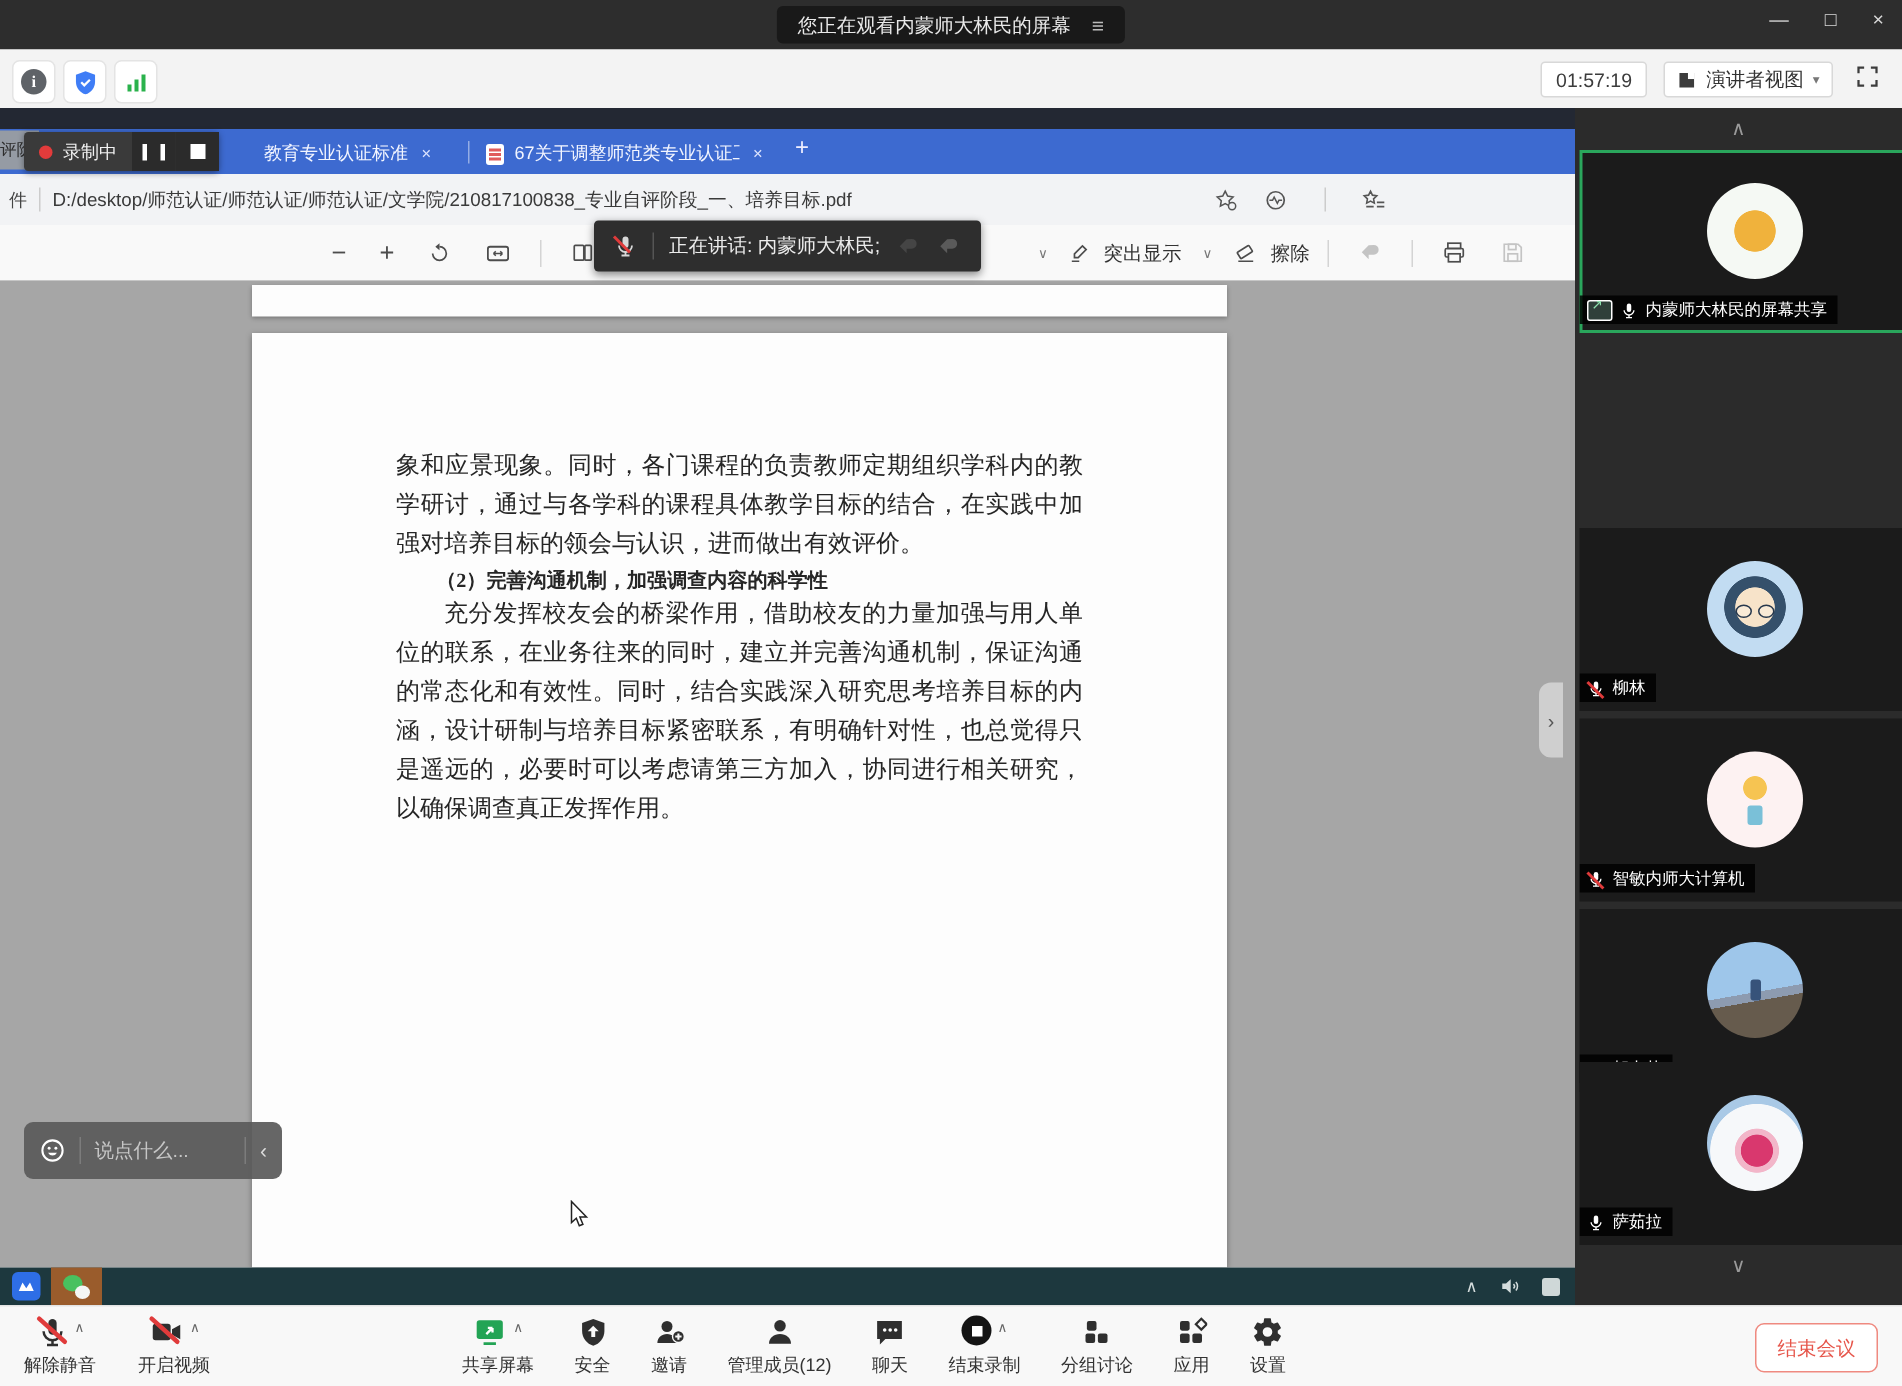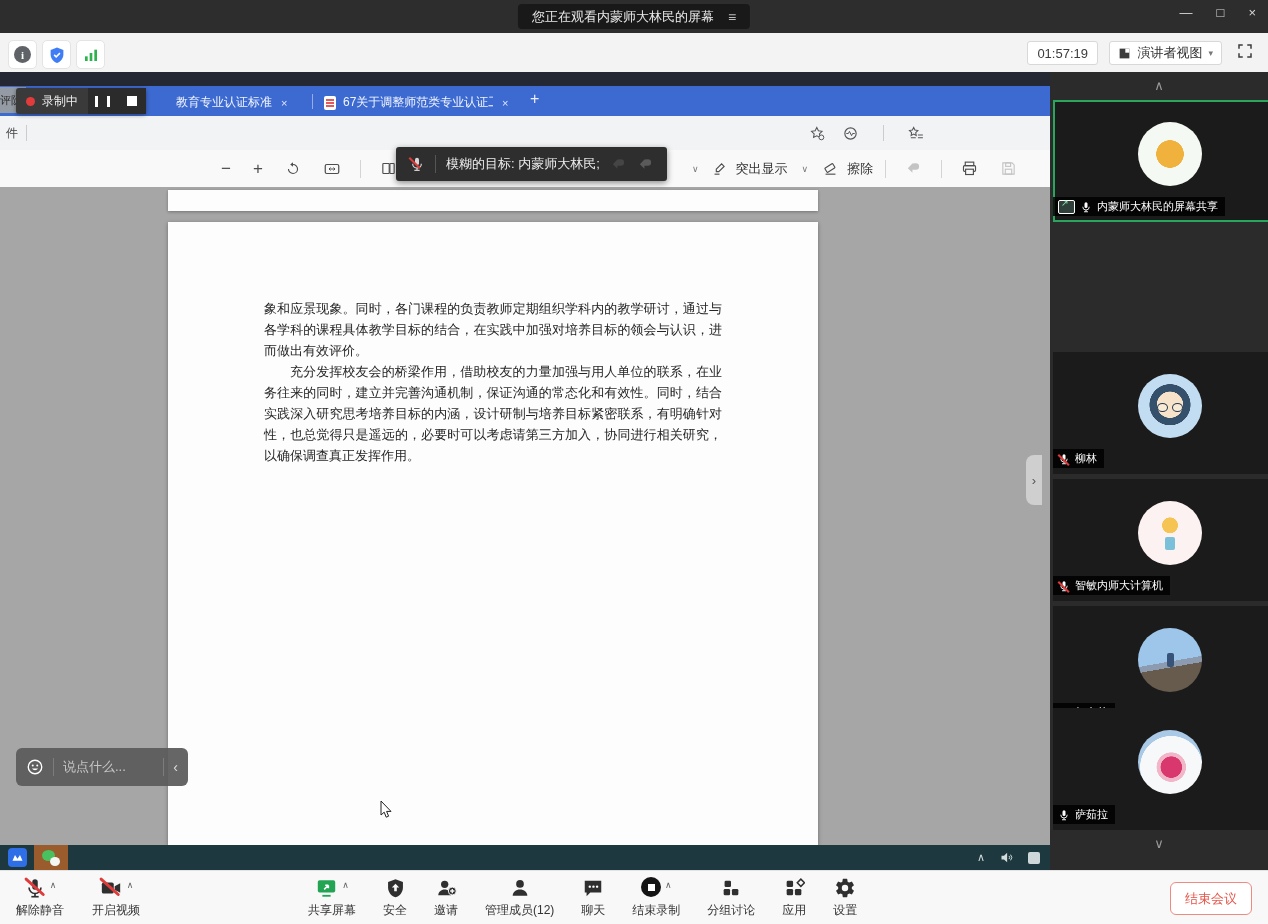--- a/index.html
+++ b/index.html
@@ -68,21 +68,21 @@
   .toast{left:396px;top:147px;height:34px;background:#2e2e2e;border-radius:3px;z-index:7;
          display:flex;align-items:center;gap:10px;padding:0 13px;box-shadow:0 2px 6px rgba(0,0,0,.45);}
   .toast .txt{color:#ececec;font-size:13px;white-space:nowrap;}
   .toast .vl{width:1px;height:18px;background:#555;}
 
   .pdfbg{left:0;top:187px;width:1050px;height:658px;background:#a6a6a6;}
   .pagesliver{left:168px;top:190px;width:650px;height:21px;background:#fdfdfd;box-shadow:0 1px 3px rgba(0,0,0,.3);}
   .page{left:168px;top:222px;width:650px;height:623px;background:#fdfdfd;box-shadow:0 1px 4px rgba(0,0,0,.35);}
   .doc{position:absolute;left:96px;top:76px;width:458px;color:#262626;
        font-family:"Liberation Serif",serif;}
-  .doc p{margin:0;font-size:13px;line-height:1.62;text-align:justify;}
+  .doc p{margin:0;font-size:16px;line-height:1.62;text-align:justify;}
   .doc p.ind{text-indent:2em;}
   .doc .dhead{font-weight:bold;text-indent:2em;font-size:13.4px;line-height:1.62;margin:0;}
 
   .expander{left:1026px;top:455px;width:16px;height:50px;background:#cfcfcf;border-radius:8px 0 0 8px;
             color:#555;font-size:13px;display:flex;align-items:center;justify-content:center;z-index:4;}
 
   .chatpill{left:16px;top:748px;width:152px;height:38px;background:rgba(90,90,90,.93);border-radius:6px;
             display:flex;align-items:center;gap:9px;padding:0 10px;z-index:8;}
   .chatpill .vl{width:1px;height:18px;background:#7c7c7c;}
   .chatpill .ph{color:#c6c6c6;font-size:13px;flex:1;}
@@ -341,20 +341,21 @@
         <span class="pauseic"></span>
       </span>
     <span class="recbtn">
         <span class="stopic"></span>
       </span>
   </div>
 
   <div class="abs addrrow">
     <span class="filem">件</span>
     <span class="vline"></span>
+    <span class="url">D:/desktop/师范认证/师范认证/师范认证/文学院/210817100838_专业自评阶段_一、培养目标.pdf</span>
     <div class="addricons">
       <svg class="ic" width="17" height="17">
           <use href="#s-stargear"></use>
         </svg>
       <svg class="ic" width="17" height="17">
           <use href="#s-essentials"></use>
         </svg>
       <span class="vline"></span>
       <svg class="ic" width="17" height="17">
           <use href="#s-starlist"></use>
@@ -417,34 +418,35 @@
       </span>
   </div>
 
   <div class="abs toast">
     <span class="micslash" style="color:#d8d8d8">
       <svg class="ic" width="16" height="16">
           <use href="#s-mic"></use>
         </svg>
     </span>
     <span class="vl"></span>
-    <span class="txt">模糊的目标: 内蒙师大林民;</span>
+    <span class="txt">正在讲话: 内蒙师大林民;</span>
     <svg class="ic" width="17" height="17" style="color:#454545">
         <use href="#s-undo"></use>
       </svg>
     <svg class="ic" width="17" height="17" style="color:#5a5a5a">
         <use href="#s-undo"></use>
       </svg>
   </div>
 
   <div class="abs pdfbg"></div>
   <div class="abs pagesliver"></div>
   <div class="abs page">
     <div class="doc">
       <p>象和应景现象。同时，各门课程的负责教师定期组织学科内的教学研讨，通过与各学科的课程具体教学目标的结合，在实践中加强对培养目标的领会与认识，进而做出有效评价。</p>
+      <p class="dhead">（2）完善沟通机制，加强调查内容的科学性</p>
       <p class="ind">充分发挥校友会的桥梁作用，借助校友的力量加强与用人单位的联系，在业务往来的同时，建立并完善沟通机制，保证沟通的常态化和有效性。同时，结合实践深入研究思考培养目标的内涵，设计研制与培养目标紧密联系，有明确针对性，也总觉得只是遥远的，必要时可以考虑请第三方加入，协同进行相关研究，以确保调查真正发挥作用。</p>
     </div>
   </div>
 
   <div class="abs expander">
     <span>›</span>
   </div>
 
   <div class="abs chatpill">
     <svg class="ic" width="18" height="18" style="color:#fff">

